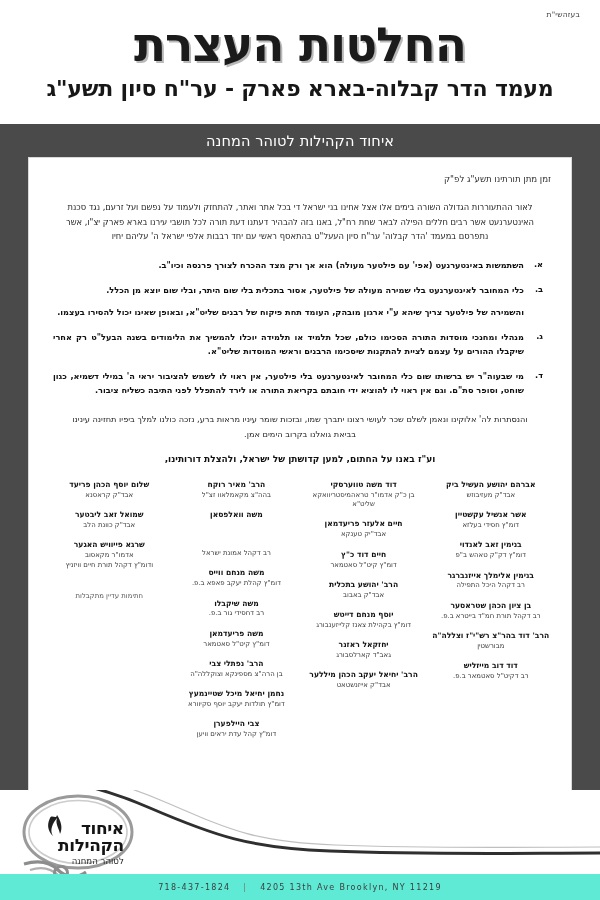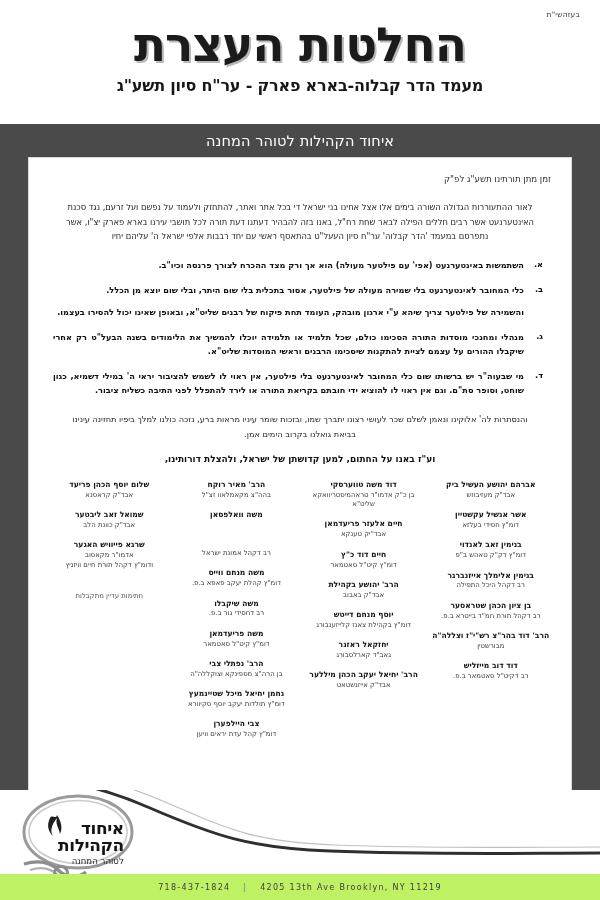--- a/index.html
+++ b/index.html
@@ -39,21 +39,21 @@
     font-size: 47px;
     line-height: 1.02;
     color: #1b1b1b;
     letter-spacing: -1px;
     text-shadow: 2px 2px 0 #b9b9b9;
     margin-top: 2px;
   }
   .sub-title {
     text-align: center;
     font-weight: bold;
-    font-size: 16px;
+    font-size: 22px;
     color: #171717;
     margin-top: 7px;
     letter-spacing: -.2px;
   }
 
   
   .frame {
     position: absolute;
     top: 124px; left: 0; right: 0; bottom: 96px;
     background: #4b4a4a;
@@ -206,21 +206,21 @@
     font-size: 17px; font-weight: bold; color: #141414;
     letter-spacing: -.4px;
   }
   .logo-l3 {
     font-size: 8.6px; color: #222; margin-top: 2px;
   }
   .footer-bar {
     position: absolute;
     left: 0; right: 0; bottom: 0;
     height: 26px;
-    background: #bef264;
+    background: #5eead4;
     display: flex;
     align-items: center;
     justify-content: center;
   }
   .footer-text {
     font-size: 8px;
     color: #3d3d3d;
     letter-spacing: 1.3px;
     direction: ltr;
     font-family: "DejaVu Sans", "Liberation Sans", sans-serif;
@@ -309,21 +309,21 @@
           </div>
           <div class="sig-item">
             <div class="sig-name">חיים אלעזר פריעדמאן</div>
             <div class="sig-title" style="white-space: pre-line;">אבד"יק טענקא</div>
           </div>
           <div class="sig-item">
             <div class="sig-name">חיים דוד כ"ץ</div>
             <div class="sig-title" style="white-space: pre-line;">דומ"ץ קיט"ל סאטמאר</div>
           </div>
           <div class="sig-item">
-            <div class="sig-name">הרב' יהושע בקהילת</div>
+            <div class="sig-name">הרב' יהושע בתכלית</div>
             <div class="sig-title" style="white-space: pre-line;">אבד"ק באבוב</div>
           </div>
           <div class="sig-item">
             <div class="sig-name">יוסף מנחם דייטש</div>
             <div class="sig-title" style="white-space: pre-line;">דומ"ץ בקהילת צאנז קלייזענבורג</div>
           </div>
           <div class="sig-item">
             <div class="sig-name">יחזקאל ראזנר</div>
             <div class="sig-title" style="white-space: pre-line;">גאב"ד קארלסבורג</div>
           </div>

